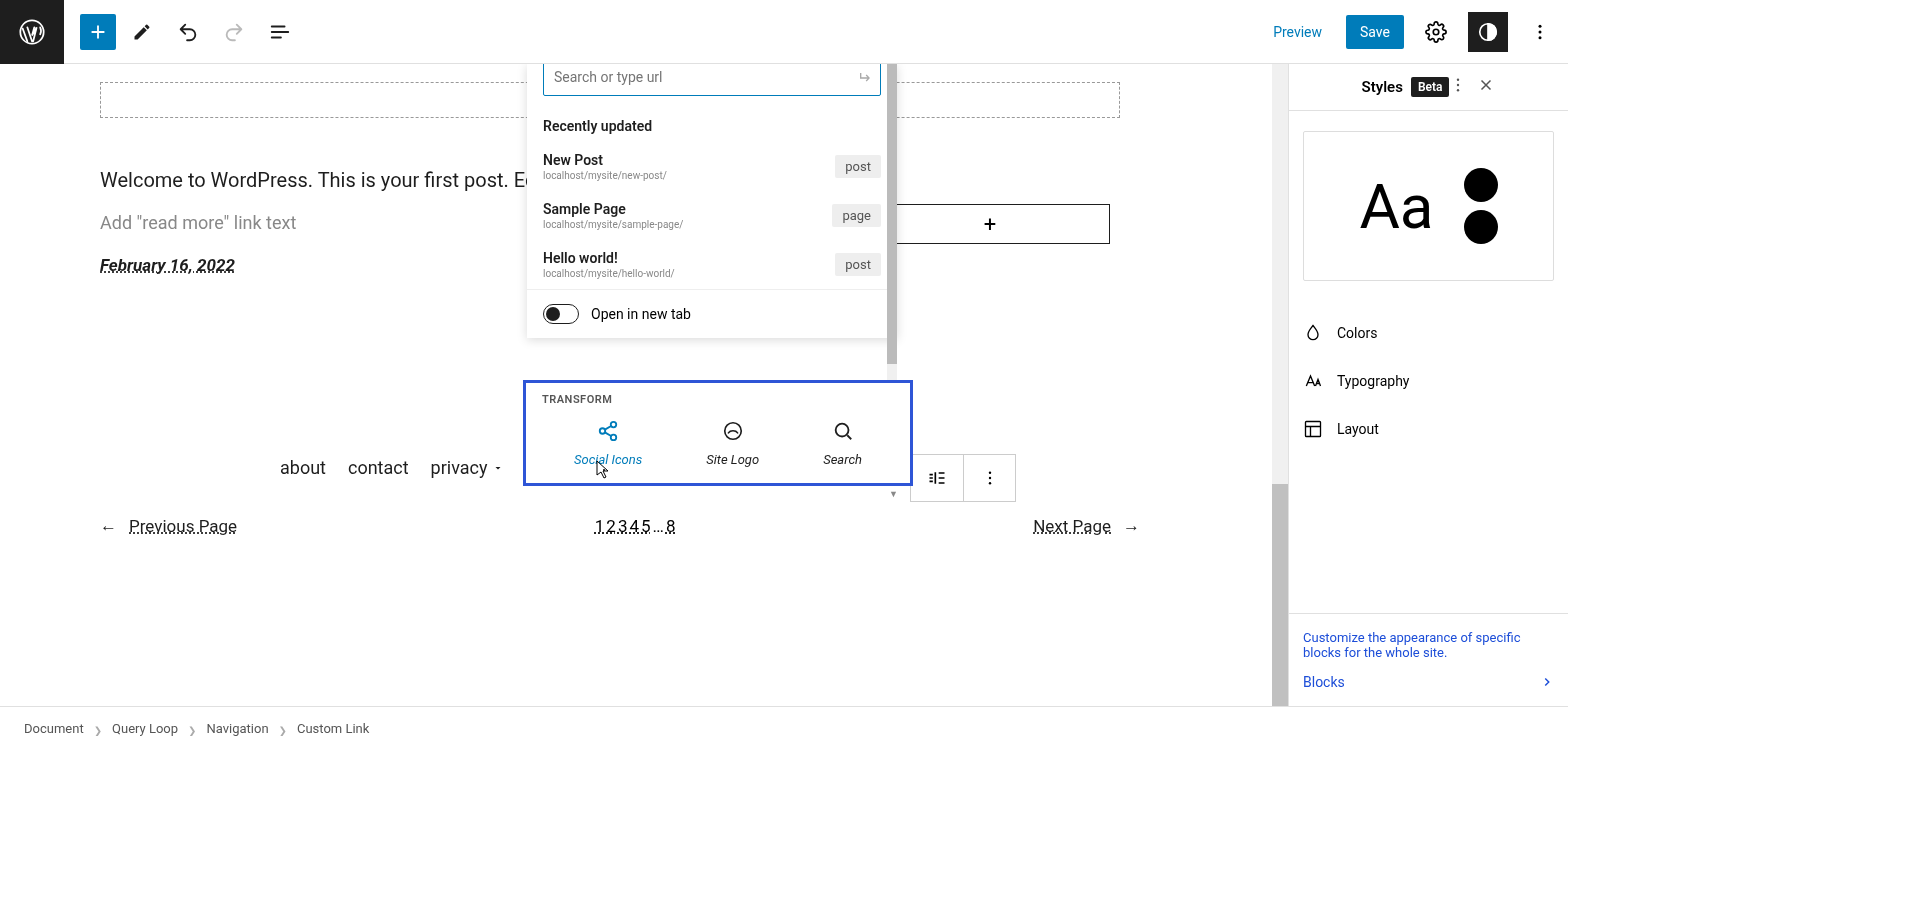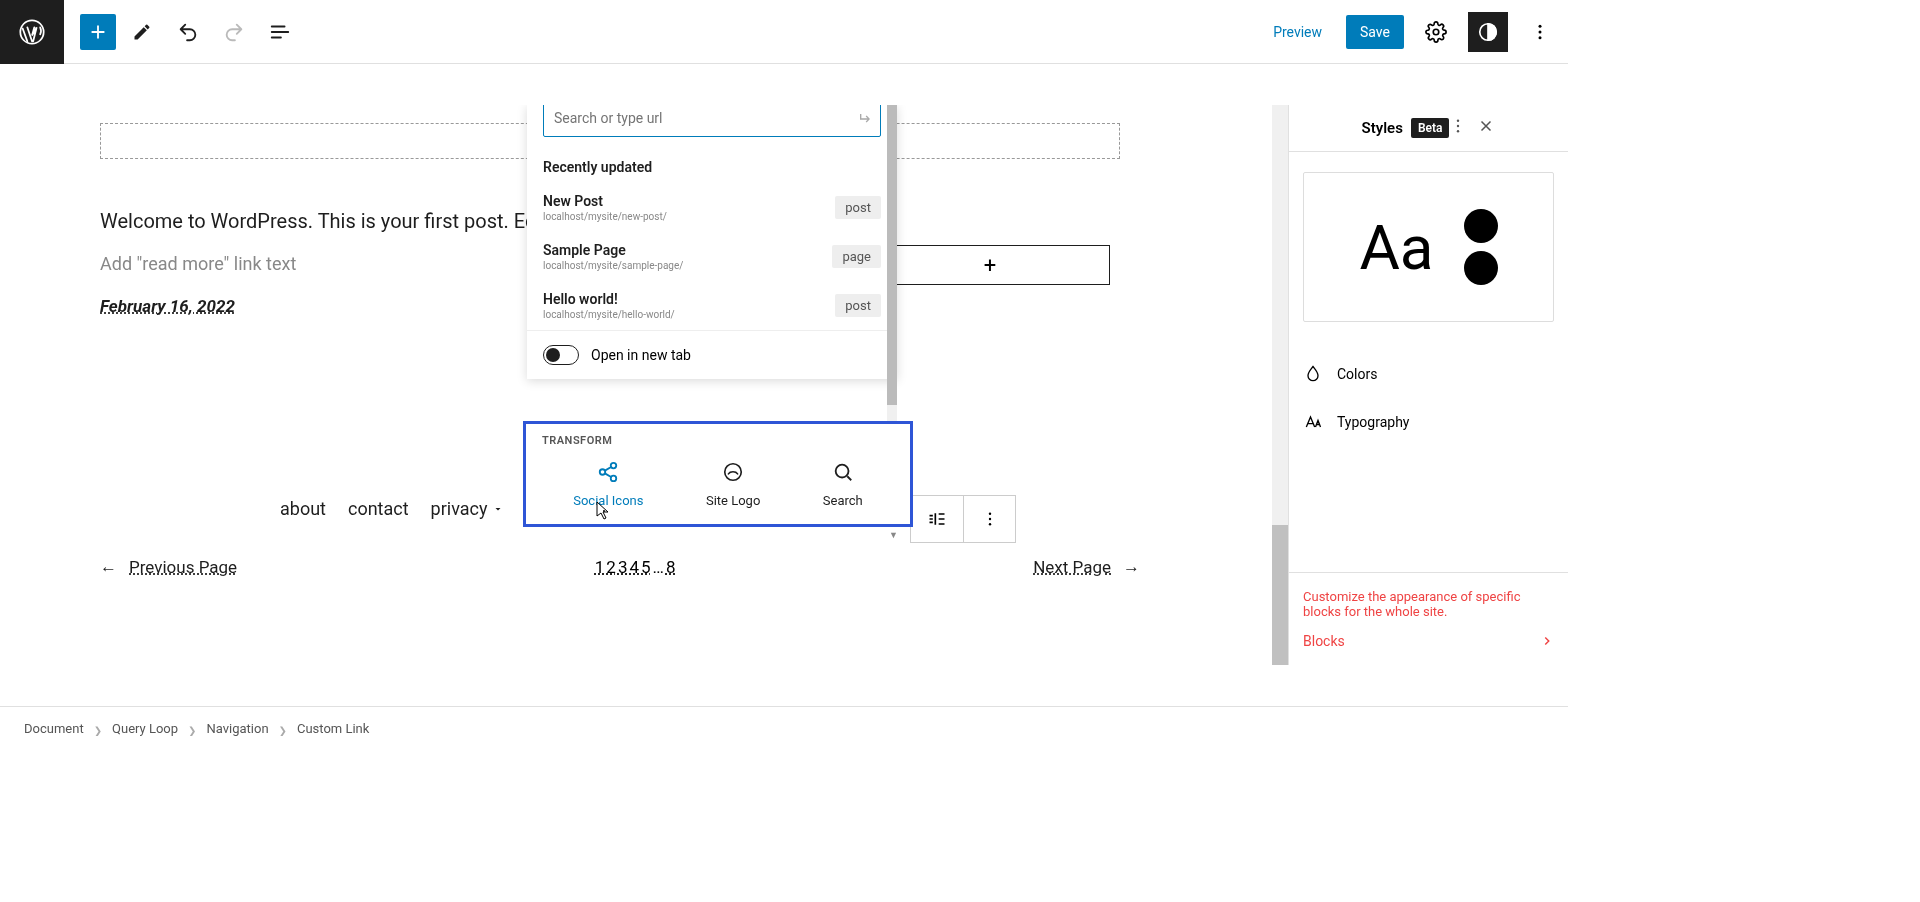--- a/index.html
+++ b/index.html
@@ -1,18 +1,18 @@
 <!DOCTYPE html>
 <html><head>
 <meta charset="utf-8">
 <style>
 * { margin: 0; padding: 0; box-sizing: border-box; font-family: -apple-system, BlinkMacSystemFont, "Segoe UI", Roboto, sans-serif; }
 body { background: #fff; overflow: hidden; }
 
-.app { width: 1568px; height: 736px; position: relative; display: flex; flex-direction: column; gap: 41px; }
+.app { width: 1568px; height: 736px; position: relative; display: flex; flex-direction: column; }
 
 
 .top-toolbar { height: 64px; display: flex; align-items: center; border-bottom: 1px solid #e0e0e0; }
 .wp-logo { width: 64px; height: 64px; background: #1e1e1e; display: flex; align-items: center; justify-content: center; color: #fff; }
 .wp-logo svg { width: 28px; height: 28px; }
 .toolbar-left { display: flex; align-items: center; padding-left: 16px; gap: 6px; }
 .add-btn { width: 36px; height: 36px; background: #007cba; display: flex; align-items: center; justify-content: center; color: #fff; border-radius: 2px; cursor: pointer; }
 .tool-btn { width: 40px; height: 40px; display: flex; align-items: center; justify-content: center; color: #1e1e1e; cursor: pointer; }
 .tool-btn.disabled { opacity: 0.3; }
 .toolbar-right { margin-left: auto; display: flex; align-items: center; gap: 12px; padding-right: 8px; }
@@ -58,21 +58,21 @@
 .link-result-title { font-size: 14px; font-weight: 600; color: #1e1e1e; }
 .link-result-url { font-size: 10px; color: #888; }
 .link-result-tag { background: #eee; padding: 4px 10px; font-size: 13px; border-radius: 2px; color: #555; }
 .open-tab-row { display: flex; align-items: center; gap: 12px; padding: 14px 16px; border-top: 1px solid #eee; font-size: 14px; }
 .toggle { width: 36px; height: 20px; border: 1px solid #1e1e1e; border-radius: 10px; position: relative; }
 .toggle-knob { width: 14px; height: 14px; background: #1e1e1e; border-radius: 50%; position: absolute; left: 2px; top: 2px; }
 
 .transform-box { border: 3px solid #2e55d6; padding: 10px 16px 16px; position: absolute; left: 523px; top: 316px; width: 390px; background: #fff; z-index: 101; }
 .transform-heading { font-size: 11px; font-weight: 600; letter-spacing: 0.5px; color: #555; margin-bottom: 14px; }
 .transform-items { display: flex; justify-content: space-around; }
-.transform-item { display: flex; flex-direction: column; align-items: center; gap: 10px; font-size: 13px; color: #1e1e1e; cursor: pointer; }
+.transform-item { display: flex; flex-direction: column; align-items: center; gap: 10px; font-size: 13px; color: #1e1e1e; cursor: pointer; font-style: italic; }
 .transform-item.active { color: #007cba; }
 .transform-item svg { width: 22px; height: 22px; }
 
 .popover-scroll { position: absolute; right: 0; top: 0; width: 10px; height: 318px; background: #f0f0f0; }
 .popover-thumb { position: absolute; right: 0; top: 0; width: 10px; height: 300px; background: #bbb; }
 .popover-down { position: absolute; right: -1px; top: 425px; font-size: 9px; color: #888; }
 
 .cursor-pointer { position: absolute; left: 596px; top: 396px; font-size: 13px; z-index: 200; }
 
 
@@ -86,21 +86,21 @@
 .sidebar-title { font-size: 15px; font-weight: 600; display: flex; align-items: center; gap: 8px; }
 .beta-badge { background: #1e1e1e; color: #fff; font-size: 12px; padding: 3px 7px; border-radius: 2px; }
 .sidebar-header-actions { display: flex; gap: 10px; color: #555; }
 .styles-preview { margin: 20px 14px; border: 1px solid #ddd; height: 150px; display: flex; align-items: center; justify-content: center; gap: 30px; border-radius: 2px; }
 .aa-large { font-size: 62px; font-weight: 400; }
 .color-dots { display: flex; flex-direction: column; gap: 8px; }
 .dot { width: 34px; height: 34px; background: #000; border-radius: 50%; }
 .styles-options { padding: 8px 14px; }
 .styles-option { display: flex; align-items: center; gap: 14px; padding: 14px 0; font-size: 14px; cursor: pointer; }
 .styles-option svg { width: 20px; height: 20px; }
-.sidebar-footer { margin-top: auto; padding: 16px 14px; border-top: 1px solid #e0e0e0; font-size: 13px; color: #ef4444; }
+.sidebar-footer { margin-top: auto; padding: 16px 14px; border-top: 1px solid #e0e0e0; font-size: 13px; color: #1d4ed8; }
 .blocks-row { display: flex; align-items: center; justify-content: space-between; padding: 14px 0 0; font-size: 14px; cursor: pointer; }
 
 
 .breadcrumb { height: 30px; border-top: 1px solid #e0e0e0; display: flex; align-items: flex-end; padding: 0 24px; gap: 10px; font-size: 13px; color: #555; background: #fff; }
 .breadcrumb .sep { color: #aaa; font-size: 10px; }
 </style>
 </head>
 <body>
 
 <div class="app">
@@ -324,20 +324,27 @@
               <path d="M12 3c-3 4-6 7-6 11a6 6 0 0 0 12 0c0-4-3-7-6-11z"></path>
             </svg>
           <span>Colors</span>
         </div>
         <div class="styles-option">
           <svg viewBox="0 0 24 24" fill="none" stroke="currentColor" stroke-width="1.6">
               <path d="M4 18L9 6l5 12M6 14h6M15 18l3-8 3 8M16.5 15h3"></path>
             </svg>
           <span>Typography</span>
         </div>
+        <div class="styles-option">
+          <svg viewBox="0 0 24 24" fill="none" stroke="currentColor" stroke-width="1.6">
+              <rect x="3" y="3" width="18" height="18" rx="1"></rect>
+              <path d="M3 9h18M9 9v12"></path>
+            </svg>
+          <span>Layout</span>
+        </div>
       </div>
       <div class="sidebar-footer">
         <div>Customize the appearance of specific blocks for the whole site.</div>
         <div class="blocks-row">
           <span>Blocks</span>
           <svg width="14" height="14" viewBox="0 0 24 24" fill="none" stroke="currentColor" stroke-width="2.5">
               <path d="M9 18l6-6-6-6"></path>
             </svg>
         </div>
       </div>

